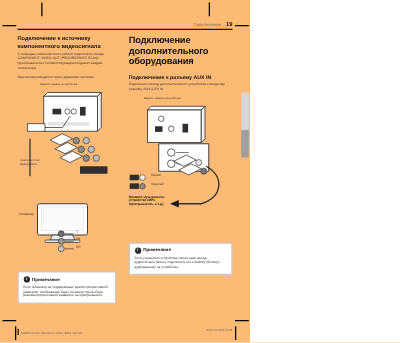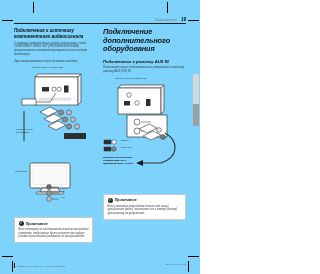--- a/index.html
+++ b/index.html
@@ -1,19 +1,19 @@
 <!DOCTYPE html>
 <html><head>
 <meta charset="utf-8">
 <style>
   html,body{margin:0;padding:0;background:#ffffff;}
   body{width:200px;height:274px;overflow:hidden;
        font-family:"Liberation Sans",sans-serif;color:#1a1a1a;
        -webkit-font-smoothing:none;}
-  .page{position:relative;width:200px;height:274px;background:#7dd3fc;font-style:italic;}
+  .page{position:relative;width:200px;height:274px;background:#fdba74;}
 
   
   .cm{position:absolute;background:#000;}
   .cm.v{width:1px;height:11px;}
   .cm.h{height:1px;width:11px;}
 
   
   .rh{position:absolute;right:14px;top:16.5px;display:flex;align-items:baseline;gap:4px;}
   .rh .sec{font-size:3.3px;color:#6d6d6d;letter-spacing:.1px;}
   .rh .pg{font-size:4.6px;font-weight:700;color:#111;}

